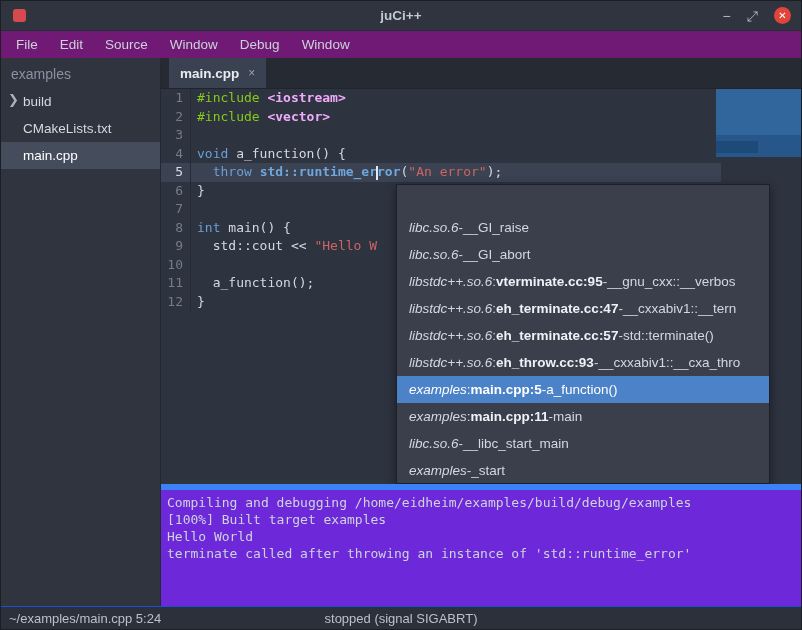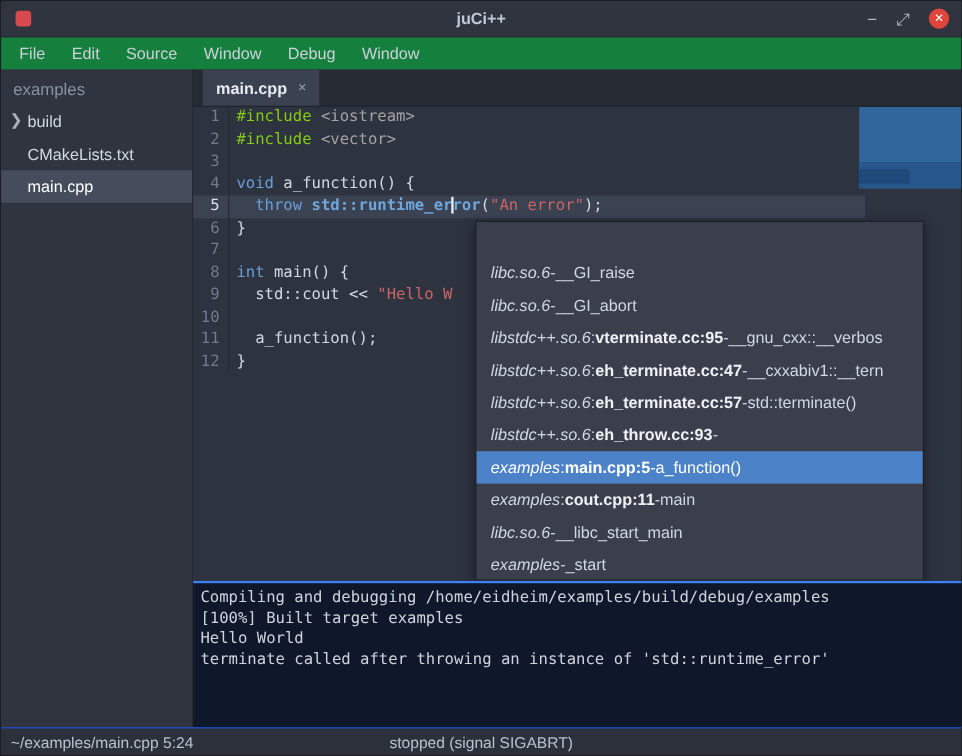--- a/index.html
+++ b/index.html
@@ -12,21 +12,21 @@
 
   
   .titlebar { height:30px; position:relative; display:flex; align-items:center; background:#2f343f; border-bottom:1px solid #282c36; flex:0 0 30px; }
   .app-icon { position:absolute; left:12px; width:13px; height:13px; border-radius:3px; background:#d6494f; }
   .title { position:absolute; left:0; right:0; text-align:center; color:#c3c9d4; font-weight:bold; font-size:13.5px; }
   .win-controls { position:absolute; right:10px; display:flex; align-items:center; gap:16px; }
   .win-btn { color:#b4bac4; font-size:14px; line-height:1; cursor:default; }
   .close-btn { width:17px; height:17px; border-radius:50%; background:#e0443a; color:#fff; font-size:10px; display:flex; align-items:center; justify-content:center; font-weight:bold; }
 
   
-  .menubar { height:27px; display:flex; align-items:center; padding-left:4px; background:#15803d; flex:0 0 27px; }
+  .menubar { height:27px; display:flex; align-items:center; padding-left:4px; background:#701a75; flex:0 0 27px; }
   .menu-item { padding:0 11px; color:#ccd1da; font-size:13.5px; height:100%; display:flex; align-items:center; }
 
   
   .main { flex:1 1 auto; display:flex; min-height:0; }
   .sidebar { width:160px; flex:0 0 160px; background:#2f343f; border-right:1px solid #242832; padding-top:2px; }
   .sidebar-header { height:28px; display:flex; align-items:center; padding-left:10px; color:#8a92a2; font-size:14px; }
   .tree-item { height:27px; display:flex; align-items:center; color:#d3d9e3; font-size:13.5px; padding-left:22px; position:relative; }
   .tree-item.selected { background:#454c5c; color:#ffffff; }
   .tree-arrow { position:absolute; left:7px; top:4px; color:#aab1bd; font-size:13px; }
 
@@ -42,42 +42,42 @@
             font-family:"DejaVu Sans Mono","Liberation Mono",monospace; font-size:13px; }
   .cl { display:flex; height:18.5px; line-height:18.5px; white-space:pre; }
   .cl.current { background:linear-gradient(to right,#3b4252 0,#3b4252 560px,transparent 560px); }
   .ln { width:30px; flex:0 0 30px; text-align:right; padding-right:7px; color:#747b89; border-right:1px solid #272b35; }
   .cl.current .ln { color:#d8dee9; }
   .code { padding-left:6px; }
   .code span { white-space:pre; }
   .k { color:#6a9fd8; }
   .t { color:#6fa7dc; font-weight:bold;margin-top:18px; }
   .i { color:#84cc16; }
-  .h { color:#a3a3a3; }
+  .h { color:#f0abfc;font-weight:bold; }
   .s { color:#ca6565; }
   .cursor { display:inline-block; width:2px; height:14px; background:#e6eaf0; vertical-align:middle; margin:0 -1px; }
 
   
   .blue-panel { position:absolute; top:0; right:0; width:85px; height:68px; background:#31669c; z-index:5; }
   .blue-panel .band { position:absolute; bottom:0; left:0; right:0; height:22px; background:#27578a; }
   .blue-panel .chip { position:absolute; bottom:4px; left:0; width:42px; height:12px; background:#1d4a79; }
 
   
   .popup { position:absolute; left:235px; top:95px; width:374px; height:300px; background:#3a3f4b;
            border:1px solid #1c2028; box-shadow:0 3px 10px rgba(0,0,0,.45); z-index:10;
            font-family:"Liberation Sans","DejaVu Sans",sans-serif; font-size:13.5px; overflow:hidden; }
   .popup-spacer { height:29px; }
   .frame { height:27px; display:flex; align-items:center; padding:0 12px; color:#d2d8e2; white-space:nowrap; overflow:hidden; }
   .frame.selected { background:#4c82c8; color:#ffffff; }
   .frame .lib { font-style:italic; }
   .frame .file { font-weight:bold; color:#eef2f7; }
   .frame.selected .file { color:#ffffff; }
 
   
-  .terminal { height:124px; flex:0 0 124px; background:#0f172a; border-top:2px solid #3b82f6;
+  .terminal { height:124px; flex:0 0 124px; background:#6d28d9; border-top:6px solid #3b82f6;
               font-family:"DejaVu Sans Mono","Liberation Mono",monospace; font-size:13px;
               color:#ced4dd; padding:4px 6px; overflow:hidden; }
   .tline { height:17px; line-height:17px; white-space:pre; }
 
   
   .statusbar { height:23px; flex:0 0 23px; background:#2b303a; border-top:1px solid #1d4ed8;
                position:relative; display:flex; align-items:center; color:#b9c1cd; font-size:13px; }
   .status-left { padding-left:8px; }
   .status-center { position:absolute; left:0; right:0; text-align:center; }
 </style>
@@ -181,32 +181,33 @@
                 <span>:</span>
                 <span class="file">eh_terminate.cc:57</span>
                 <span> - </span>
                 <span>std::terminate()</span>
               </div>
               <div class="frame">
                 <span class="lib">libstdc++.so.6</span>
                 <span>:</span>
                 <span class="file">eh_throw.cc:93</span>
                 <span> - </span>
+                <span>__cxxabiv1::__cxa_thro</span>
               </div>
               <div class="frame selected">
                 <span class="lib">examples</span>
                 <span>:</span>
                 <span class="file">main.cpp:5</span>
                 <span> - </span>
                 <span>a_function()</span>
               </div>
               <div class="frame">
                 <span class="lib">examples</span>
                 <span>:</span>
-                <span class="file">cout.cpp:11</span>
+                <span class="file">main.cpp:11</span>
                 <span> - </span>
                 <span>main</span>
               </div>
               <div class="frame">
                 <span class="lib">libc.so.6</span>
                 <span> - </span>
                 <span>__libc_start_main</span>
               </div>
               <div class="frame">
                 <span class="lib">examples</span>

